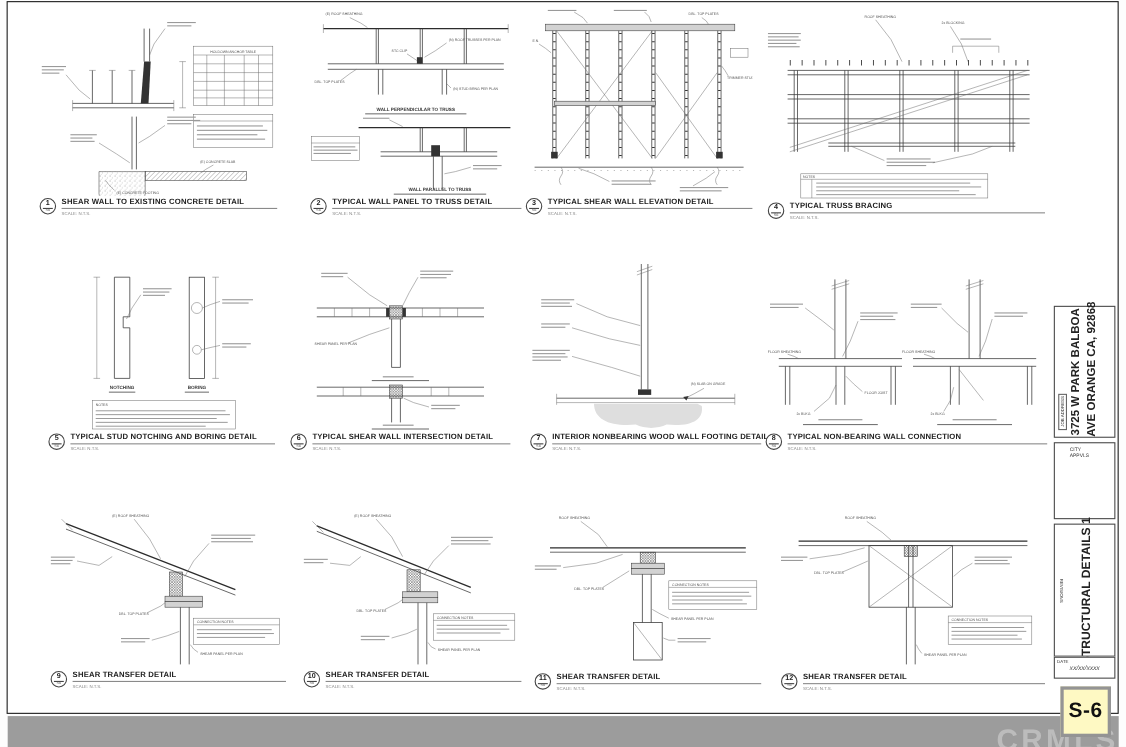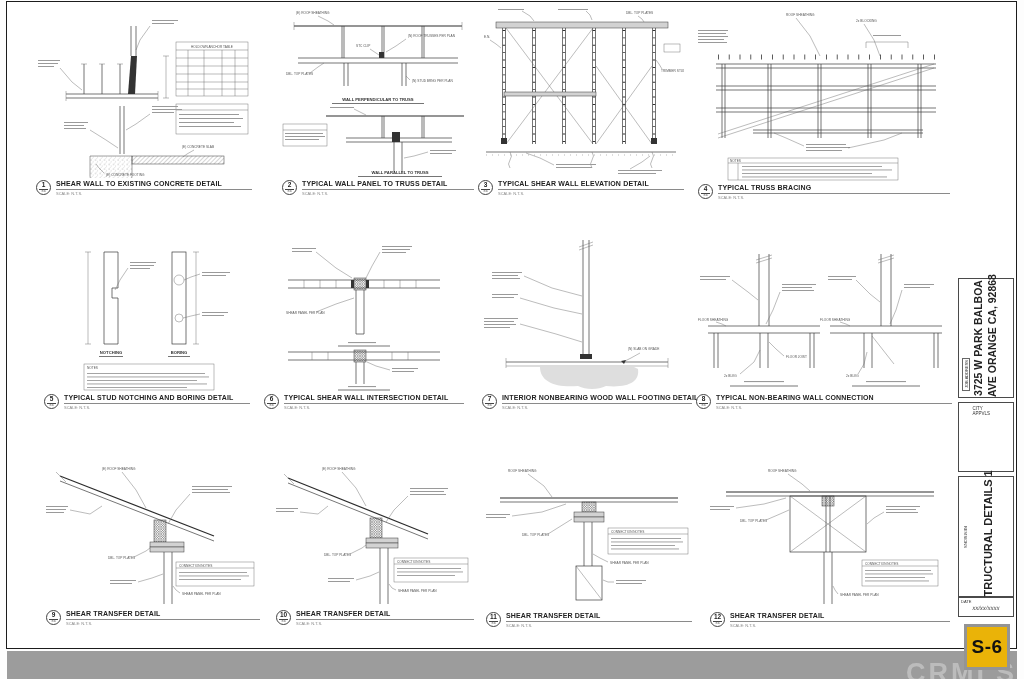--- a/index.html
+++ b/index.html
@@ -40,21 +40,21 @@
   .vlab{writing-mode:vertical-rl;transform:rotate(180deg);font-size:4px;color:#333}
   .job-label{position:absolute;left:3px;bottom:6px;border:.5px solid #666;padding:1.5px .5px}
   .city-label{position:absolute;left:50%;transform:translateX(-50%);top:3px;font-size:4.5px;color:#333}
   .sheet-title-wrap{position:absolute;left:54%;top:50%;transform:translate(-50%,-50%) rotate(-90deg);
       font-weight:bold;font-size:11px;white-space:nowrap}
   .rev-label{position:absolute;left:4px;top:50%;transform:translateY(-50%)}
   .date-label{position:absolute;left:2px;top:1px;font-size:4px;color:#333}
   .date-value{position:absolute;left:50%;top:55%;transform:translate(-50%,-50%) skewX(-12deg);
       font-size:6px;color:#444}
   .sheetnum{position:absolute;left:964px;top:624px;width:46px;height:46px;border:3px solid #949494;
-      background:#eab308;display:flex;align-items:center;justify-content:center;
+      background:#fef9c3;display:flex;align-items:center;justify-content:center;
       font-weight:bold;font-size:19px;letter-spacing:.5px;color:#111;z-index:5}
   
   .wmbar{position:absolute;left:7px;top:651px;width:1010px;height:44px;background:#9c9c9c;
       display:flex;align-items:center;justify-content:flex-end;z-index:4}
   .wmtext{font-size:27px;letter-spacing:3px;color:#bcbcbc;font-weight:bold}
 </style>
 </head>
 <body>
 
 <div class="sheet-border"></div>

